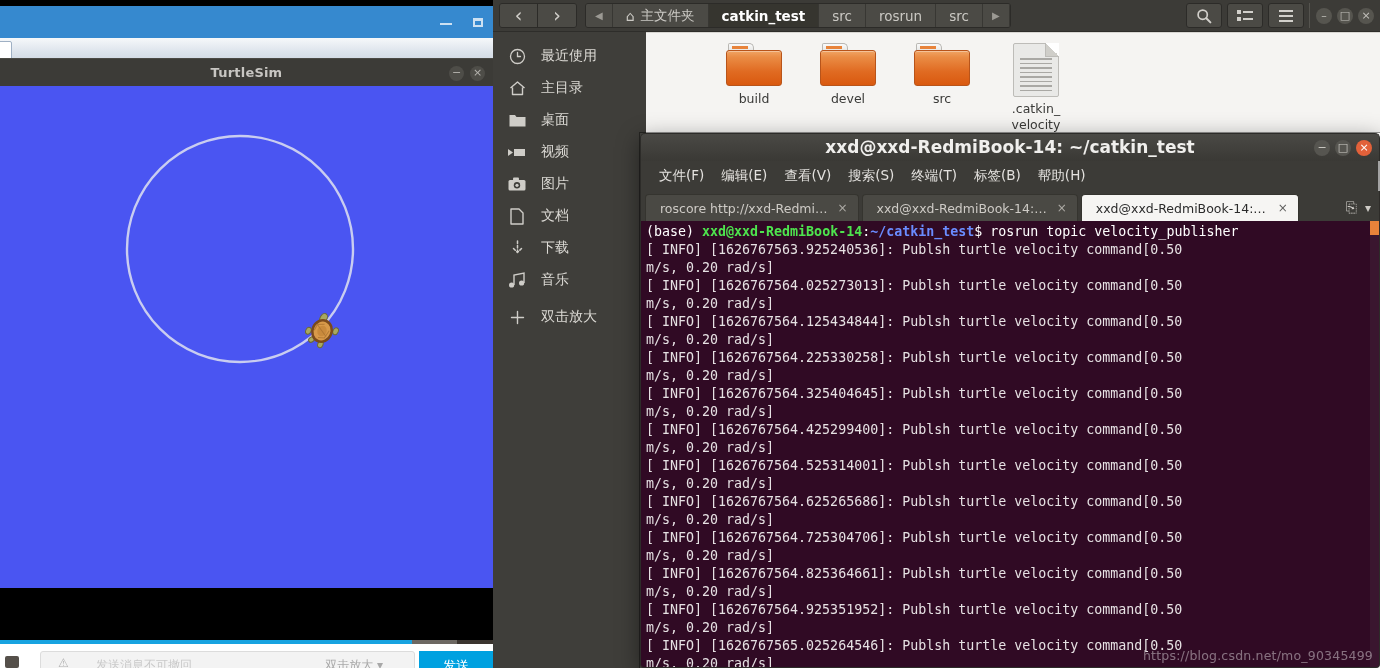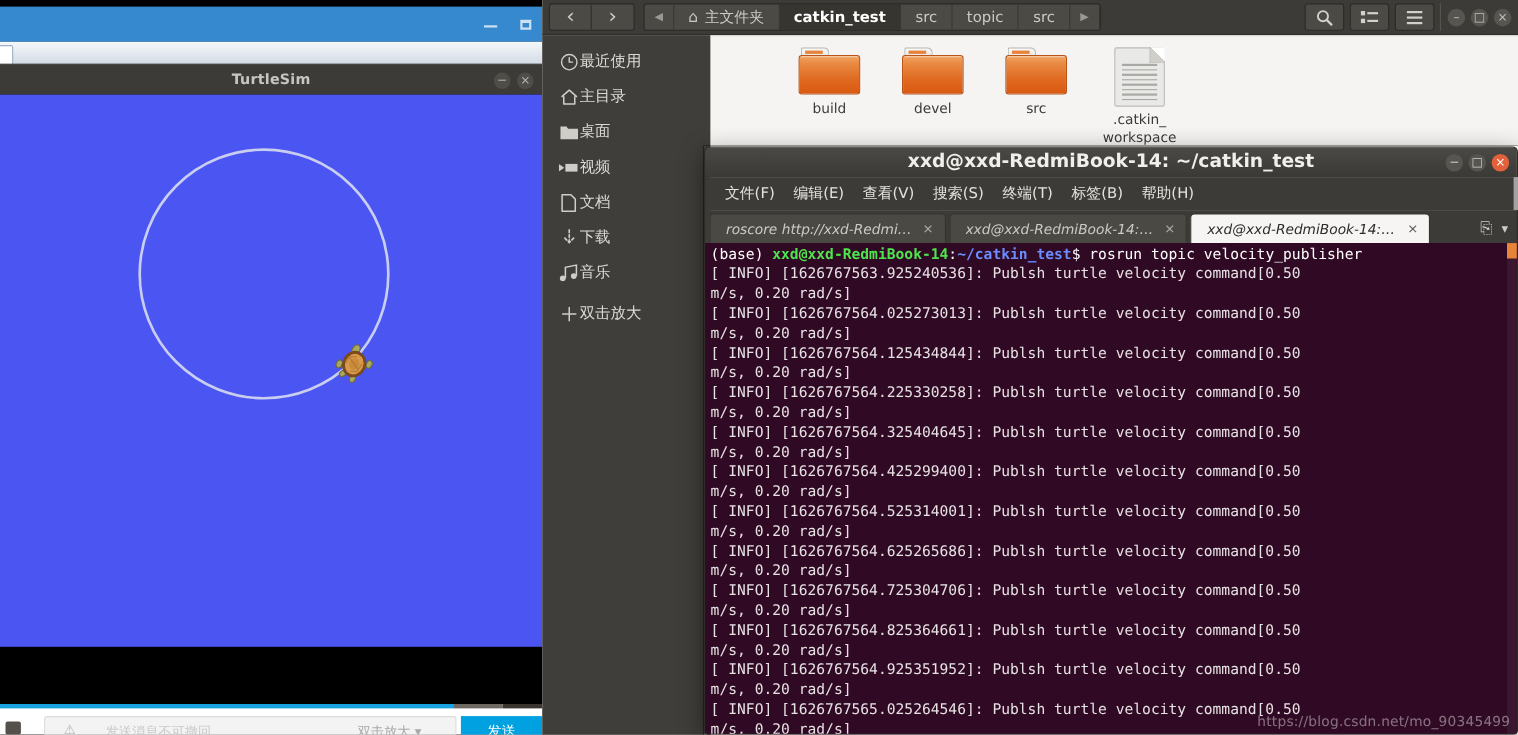--- a/index.html
+++ b/index.html
@@ -69,21 +69,21 @@
   .nt-spacer { flex: 1; }
   .nt-actions { display:flex; margin: 3px 6px 3px 0; gap: 5px; align-items: stretch;}
   .nt-actbtn { width: 36px; background:#4b4a45; border:1px solid #2c2b28; border-radius:3px;
       display:flex; align-items:center; justify-content:center; color:#d2d0cb;}
   .nt-wbtns { display:flex; align-items:center; gap:5px; padding-left:6px; border-left:1px solid #55544f;}
   .nt-wb { width:16px; height:16px; border-radius:50%; background:#56554f; position:relative;}
   .nt-wb i { position:absolute; inset:0; color:#c2c0bb; font-size:11px; font-style:normal; text-align:center; line-height:16px;}
 
   .nt-body { display:flex; height: 636px; }
   .nt-sidebar { width: 153px; background:#3f3e3a; padding-top: 8px; }
-  .nt-sbitem { display:flex; align-items:center; gap: 0; height: 32px; padding-left: 14px; color:#dcdad5; font-size:14px;}
+  .nt-sbitem { display:flex; align-items:center; gap: 14px; height: 32px; padding-left: 14px; color:#dcdad5; font-size:14px;}
   .nt-sbicon { width:20px; display:flex; align-items:center; justify-content:center; color:#cfcdc8; }
   .nt-content { flex:1; background:#f5f4f2; position:relative; border-top:1px solid #d8d6d2;}
   .nt-files { display:flex; gap: 0px; padding: 10px 0 0 16px; margin-left: 45px; }
   .nt-file { width: 94px; text-align:center; }
   .nt-file-label { margin-top: 4px; font-size: 12.5px; color: #3a3a38; line-height: 1.25; word-break: break-word;}
 
   
   .folder { width:56px; height:44px; margin: 0 auto; position:relative;}
   .folder .tab { position:absolute; left:2px; top:0; width:26px; height:8px;
       background: linear-gradient(to bottom,#fafafa,#e6e6e4); border:1px solid #b9b7b3; border-bottom:none; border-radius:2px 5px 0 0;}
@@ -104,29 +104,29 @@
       box-shadow: 0 0 0 1px rgba(0,0,0,.4), 0 6px 22px rgba(0,0,0,.45); }
   .tm-titlebar { height: 28px; background: linear-gradient(to bottom,#4a4945,#3a3935); position:relative;
       border-top-left-radius: 5px; border-top-right-radius: 5px; border:1px solid #2d2c29; border-bottom:none;}
   .tm-title { position:absolute; inset:0; line-height:26px; text-align:center; color:#f0efed; font-size:17px; font-weight:bold;}
   .tm-wbtns { position:absolute; right: 7px; top: 6px; display:flex; gap:5px;}
   .tm-wb { width:16px; height:16px; border-radius:50%; background:#565550; position:relative;}
   .tm-wb.close { background:#e2613a; }
   .tm-wb i { position:absolute; inset:0; color:#cfcdc8; font-size:11px; font-style:normal; text-align:center; line-height:16px;}
   .tm-wb.close i { color:#fff; }
   .tm-menubar { height: 30px; background:#3c3b37; display:flex; align-items:center; padding-left: 18px; gap: 17px;
-      border-left:1px solid #2d2c29; border-right:4px solid #a3a3a3;}
+      border-left:1px solid #2d2c29; border-right:2px solid #a3a3a3;}
   .tm-menu { color:#e4e2df; font-size:13.5px; }
   .tm-tabbar { height: 30px; background:#3c3b37; display:flex; align-items:flex-end; padding: 0 0 0 4px;
       border-left:1px solid #2d2c29; border-right:1px solid #2d2c29;}
   .tm-tab { height: 27px; display:flex; align-items:center; gap:10px; padding: 0 10px 0 14px;
       background:#4a4944; color:#cecbc6; font-size:12.5px; border:1px solid #35342f; border-bottom:none;
       border-radius: 4px 4px 0 0; margin-right: 3px; max-width: 218px;}
   .tm-tab.active { background:#f6f5f3; color:#2b2b2b; }
-  .tm-tab .lbl { white-space:nowrap; overflow:hidden; text-overflow:ellipsis;font-style:italic; }
+  .tm-tab .lbl { white-space:nowrap; overflow:hidden; text-overflow:ellipsis; }
   .tm-tab .x { font-size: 12px; opacity:.75; }
   .tm-tabactions { margin-left:auto; display:flex; align-items:center; gap:8px; padding: 0 8px 5px 0; color:#cecbc6;}
   .tm-screen { height: 447px; background:#300a24; position:relative; overflow:hidden;
       border-left:1px solid #2d2c29; border-right:1px solid #2d2c29; border-bottom:1px solid #2d2c29;
       border-bottom-left-radius:4px; border-bottom-right-radius:4px;}
   .tm-lines { padding: 2px 0 0 5px; font-family:"DejaVu Sans Mono","Liberation Mono",monospace;
       font-size: 13.3px; line-height: 18px; color:#e6e1e3; white-space: pre; }
   .c-white { color:#ffffff; }
   .c-green  { color:#4ee44e; font-weight:bold;}
   .c-blue   { color:#6a8cff; font-weight:bold;}
@@ -224,21 +224,21 @@
           <span style="font-size:14px">⌂</span>
           <span>主文件夹</span>
         </div>
         <div class="nt-crumb active">
           <span>catkin_test</span>
         </div>
         <div class="nt-crumb">
           <span>src</span>
         </div>
         <div class="nt-crumb">
-          <span>topic</span>
+          <span>rosrun</span>
         </div>
         <div class="nt-crumb">
           <span>src</span>
         </div>
         <div class="nt-crumb arrow">
           <span>▶</span>
         </div>
       </div>
 
       <div class="nt-spacer"></div>
@@ -313,20 +313,31 @@
         <div class="nt-sbitem">
           <span class="nt-sbicon">
             <svg width="18" height="13" viewBox="0 0 18 13">
                 <path d="M0 3 L5 6.5 L0 10 Z" fill="#cfcdc8"></path>
                 <rect x="6" y="3" width="11" height="7" fill="#cfcdc8"></rect>
               </svg>
           </span>
           <span>视频</span>
         </div>
 
+        <div class="nt-sbitem">
+          <span class="nt-sbicon">
+            <svg width="18" height="14" viewBox="0 0 18 14">
+                <rect x="0.5" y="3" width="17" height="10.5" rx="1.5" fill="#cfcdc8"></rect>
+                <rect x="5" y="0.5" width="6" height="3" rx="1" fill="#cfcdc8"></rect>
+                <circle cx="9" cy="8.3" r="3.2" fill="#3f3e3a"></circle>
+                <circle cx="9" cy="8.3" r="1.6" fill="#cfcdc8"></circle>
+              </svg>
+          </span>
+          <span>图片</span>
+        </div>
 
         <div class="nt-sbitem">
           <span class="nt-sbicon">
             <svg width="14" height="17" viewBox="0 0 14 17">
                 <path d="M1 1 H9 L13 5 V16 H1 Z" fill="none" stroke="#cfcdc8" stroke-width="1.4" stroke-linejoin="round"></path>
               </svg>
           </span>
           <span>文档</span>
         </div>
 
@@ -402,21 +413,21 @@
                   <i></i>
                   <i></i>
                   <i></i>
                   <i></i>
                   <i></i>
                   <i></i>
                   <i></i>
                 </span>
             </div>
             <div class="nt-file-label" style="white-space:pre-line">.catkin_
-workspace</div>
+velocity</div>
           </div>
 
         </div>
       </div>
     </div>
   </div>
 
   <div id="terminal">
     <div class="tm-titlebar">
       <div class="tm-title">xxd@xxd-RedmiBook-14: ~/catkin_test</div>

